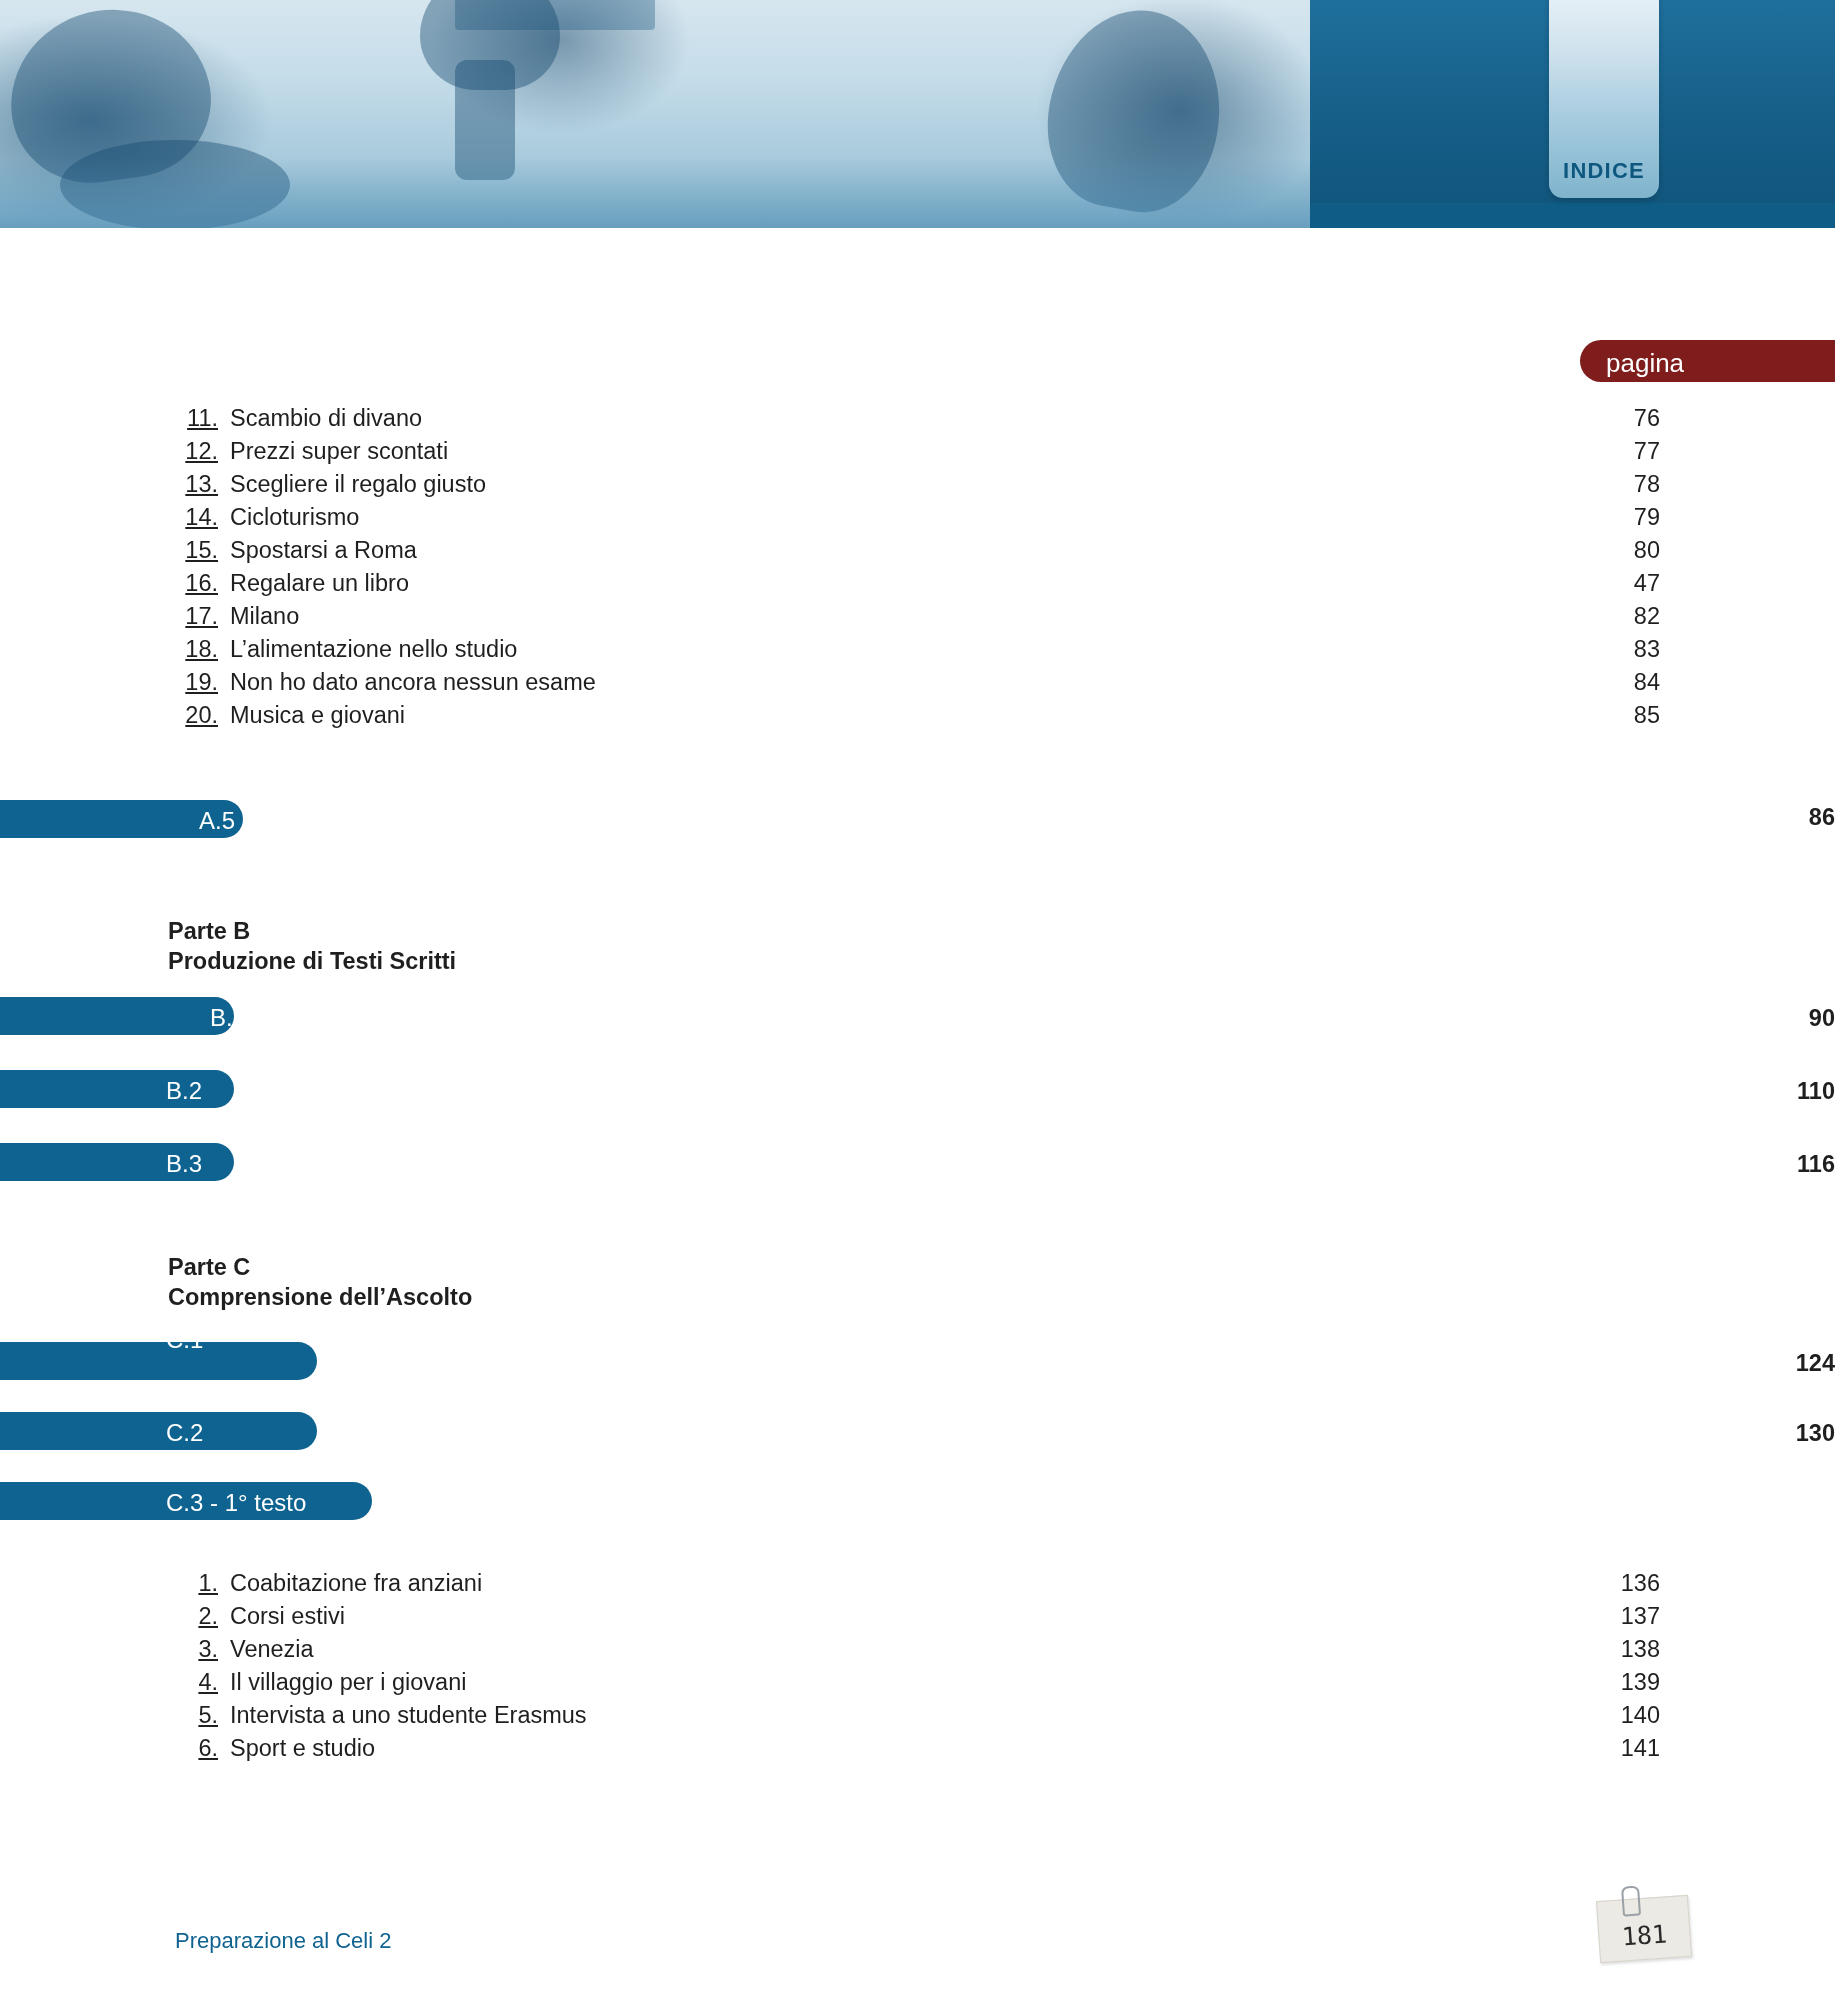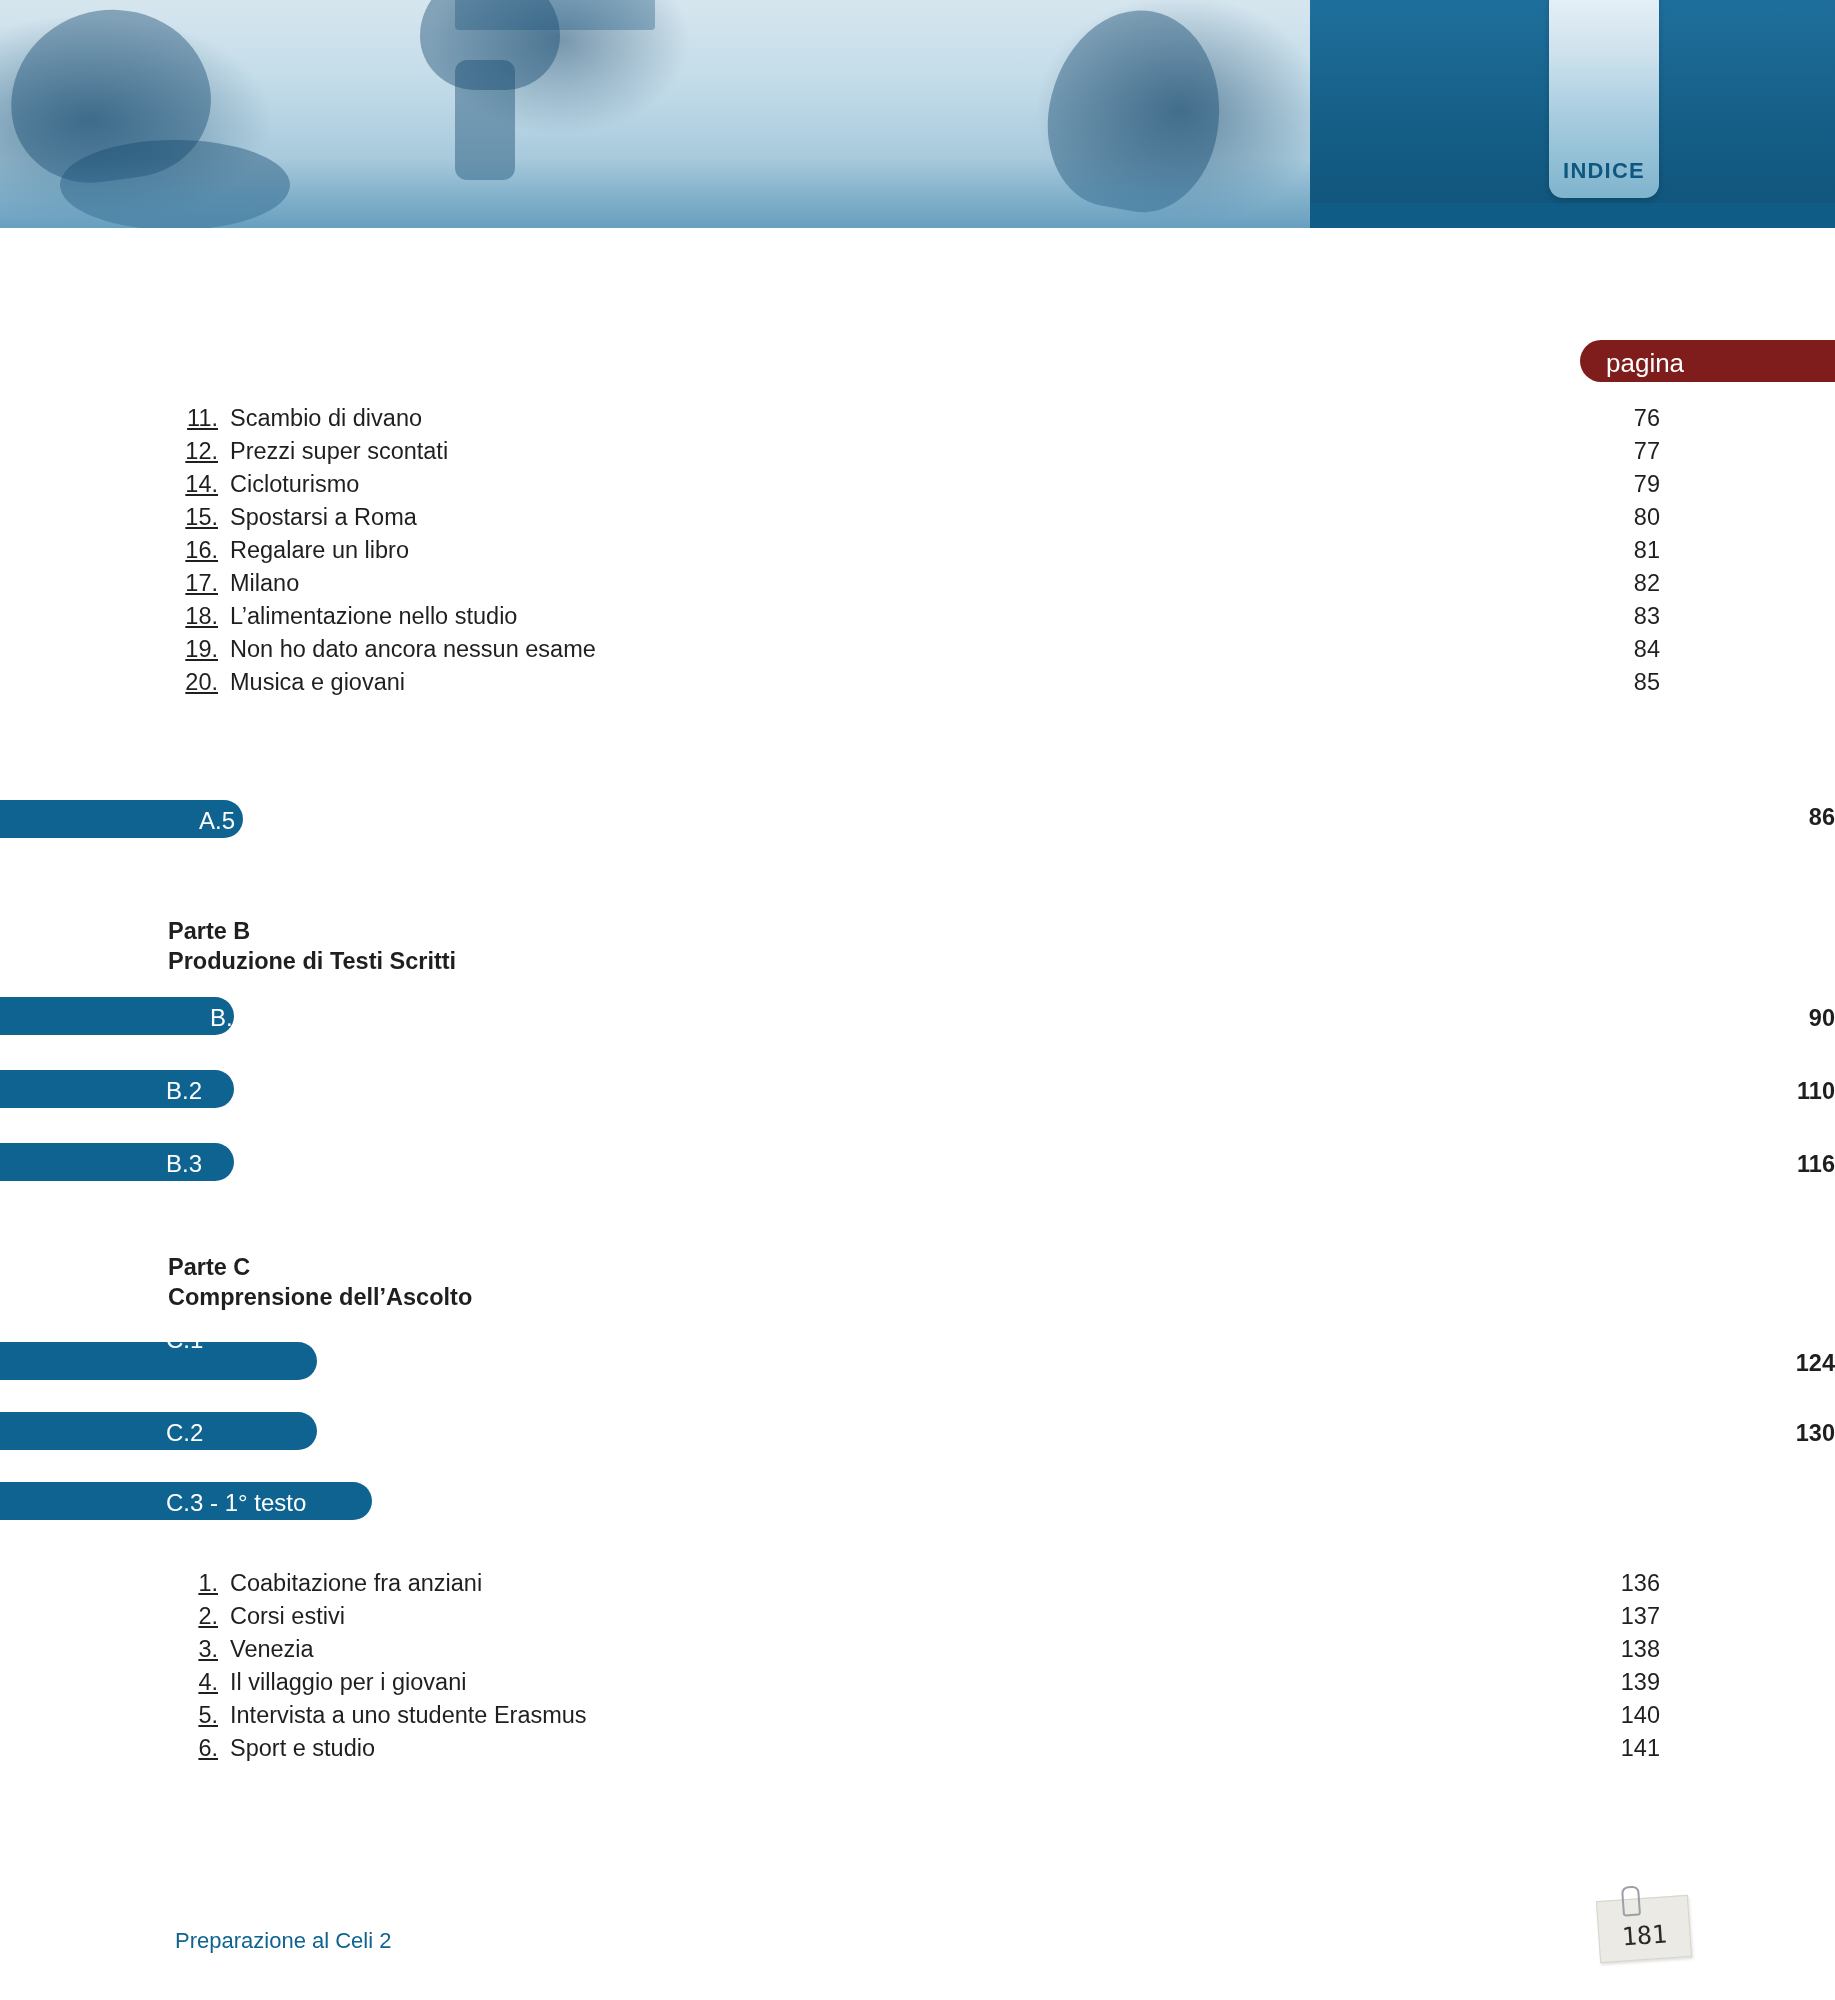--- a/index.html
+++ b/index.html
@@ -256,33 +256,38 @@
     <span class="toc-num">11.</span>
     <span class="toc-title">Scambio di divano</span>
     <span class="toc-page">76</span>
   </div>
   <div class="toc-row">
     <span class="toc-num">12.</span>
     <span class="toc-title">Prezzi super scontati</span>
     <span class="toc-page">77</span>
   </div>
   <div class="toc-row">
+    <span class="toc-num">13.</span>
+    <span class="toc-title">Scegliere il regalo giusto</span>
+    <span class="toc-page">78</span>
+  </div>
+  <div class="toc-row">
     <span class="toc-num">14.</span>
     <span class="toc-title">Cicloturismo</span>
     <span class="toc-page">79</span>
   </div>
   <div class="toc-row">
     <span class="toc-num">15.</span>
     <span class="toc-title">Spostarsi a Roma</span>
     <span class="toc-page">80</span>
   </div>
   <div class="toc-row">
     <span class="toc-num">16.</span>
     <span class="toc-title">Regalare un libro</span>
-    <span class="toc-page">81</span>
+    <span class="toc-page">47</span>
   </div>
   <div class="toc-row">
     <span class="toc-num">17.</span>
     <span class="toc-title">Milano</span>
     <span class="toc-page">82</span>
   </div>
   <div class="toc-row">
     <span class="toc-num">18.</span>
     <span class="toc-title">L’alimentazione nello studio</span>
     <span class="toc-page">83</span>

